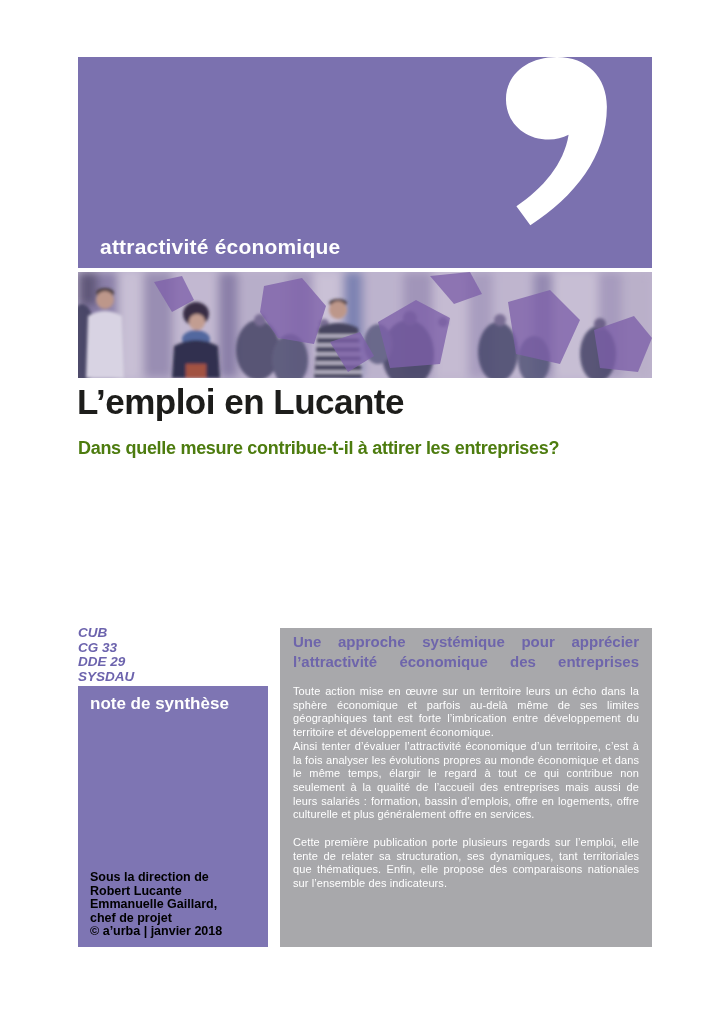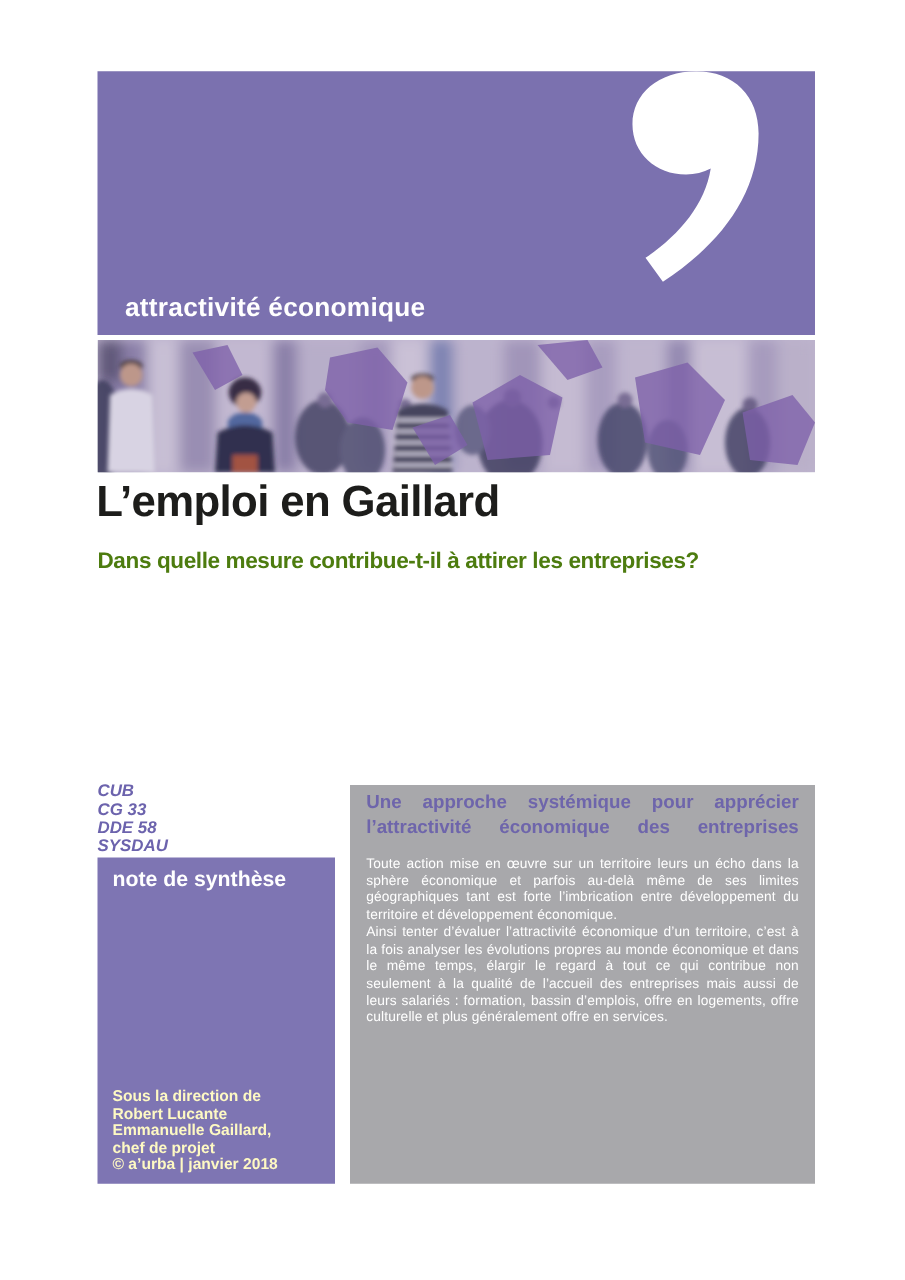--- a/index.html
+++ b/index.html
@@ -20,21 +20,21 @@
   .doc-title{position:absolute;left:77px;top:382px;margin:0;font-size:35px;font-weight:bold;
              color:#1d1d1b;letter-spacing:-.5px;white-space:nowrap;}
   .doc-subtitle{position:absolute;left:78px;top:438px;margin:0;font-size:18px;font-weight:bold;
              color:#4d7c0f;letter-spacing:-.3px;white-space:nowrap;}
 
   
   .partner-list{position:absolute;left:78px;top:626px;color:#6c63ad;font-size:13.5px;
                 font-weight:bold;line-height:14.5px;font-style:italic;}
   .series-box{position:absolute;left:78px;top:686px;width:190px;height:261px;background:#7e75b3;}
   .series-label{padding:8px 4px 0 12px;color:#ffffff;font-size:17px;font-weight:bold;}
-  .credits{position:absolute;left:12px;bottom:8px;color:#fef9c3;font-size:12.5px;
+  .credits{position:absolute;left:12px;bottom:8px;color:#000000;font-size:12.5px;
            font-weight:bold;line-height:13.6px;}
 
   
   .abstract-box{position:absolute;left:280px;top:628px;width:372px;height:319px;background:#a8a8ab;
                 box-sizing:border-box;padding:2px 13px;}
   .abstract-heading{margin:2px 0 0 0;}
   .abstract-heading-line{color:#6e65ab;font-size:15px;font-weight:bold;line-height:20px;
                          text-align:justify;text-align-last:justify;-moz-text-align-last:justify;}
   .abstract-body{margin-top:13px;}
   .abstract-body p{margin:0;color:#ffffff;font-size:11px;font-weight:normal;line-height:13.7px;
@@ -123,27 +123,27 @@
         <polygon points="430,30 472,18 502,48 482,92 438,82"></polygon>
         <polygon points="516,58 556,44 574,66 560,100 522,96"></polygon>
         <polygon points="76,10 104,4 116,28 94,40"></polygon>
         <polygon points="352,4 392,0 404,22 376,32"></polygon>
         <polygon points="252,70 282,60 296,84 270,100"></polygon>
       </g>
       <rect width="574" height="106" fill="#8168ae" opacity="0.16"></rect>
     </svg>
   </div>
 
-  <h1 class="doc-title">L’emploi en Gaillard</h1>
+  <h1 class="doc-title">L’emploi en Lucante</h1>
   <h2 class="doc-subtitle">Dans quelle mesure contribue-t-il à attirer les entreprises?</h2>
 
   <div class="partner-list">
     <div>CUB</div>
     <div>CG 33</div>
-    <div>DDE 58</div>
+    <div>DDE 29</div>
     <div>SYSDAU</div>
   </div>
 
   <div class="series-box">
     <div class="series-label">note de synthèse</div>
     <div class="credits">
       <div>Sous la direction de</div>
       <div>Robert Lucante</div>
       <div>Emmanuelle Gaillard,</div>
       <div>chef de projet</div>
@@ -152,16 +152,17 @@
   </div>
 
   <div class="abstract-box">
     <div class="abstract-heading">
       <div class="abstract-heading-line">Une approche systémique pour apprécier</div>
       <div class="abstract-heading-line">l’attractivité économique des entreprises</div>
     </div>
     <div class="abstract-body">
       <p>Toute action mise en œuvre sur un territoire leurs un écho dans la sphère économique et parfois au-delà même de ses limites géographiques tant est forte l’imbrication entre développement du territoire et développement économique.</p>
       <p>Ainsi tenter d’évaluer l’attractivité économique d’un territoire, c’est à la fois analyser les évolutions propres au monde économique et dans le même temps, élargir le regard à tout ce qui contribue non seulement à la qualité de l’accueil des entreprises mais aussi de leurs salariés : formation, bassin d’emplois, offre en logements, offre culturelle et plus généralement offre en services.</p>
+      <p class="spaced">Cette première publication porte plusieurs regards sur l’emploi, elle tente de relater sa structuration, ses dynamiques, tant territoriales que thématiques. Enfin, elle propose des comparaisons nationales sur l’ensemble des indicateurs.</p>
     </div>
   </div>
 
 </div>
 
 </body></html>

